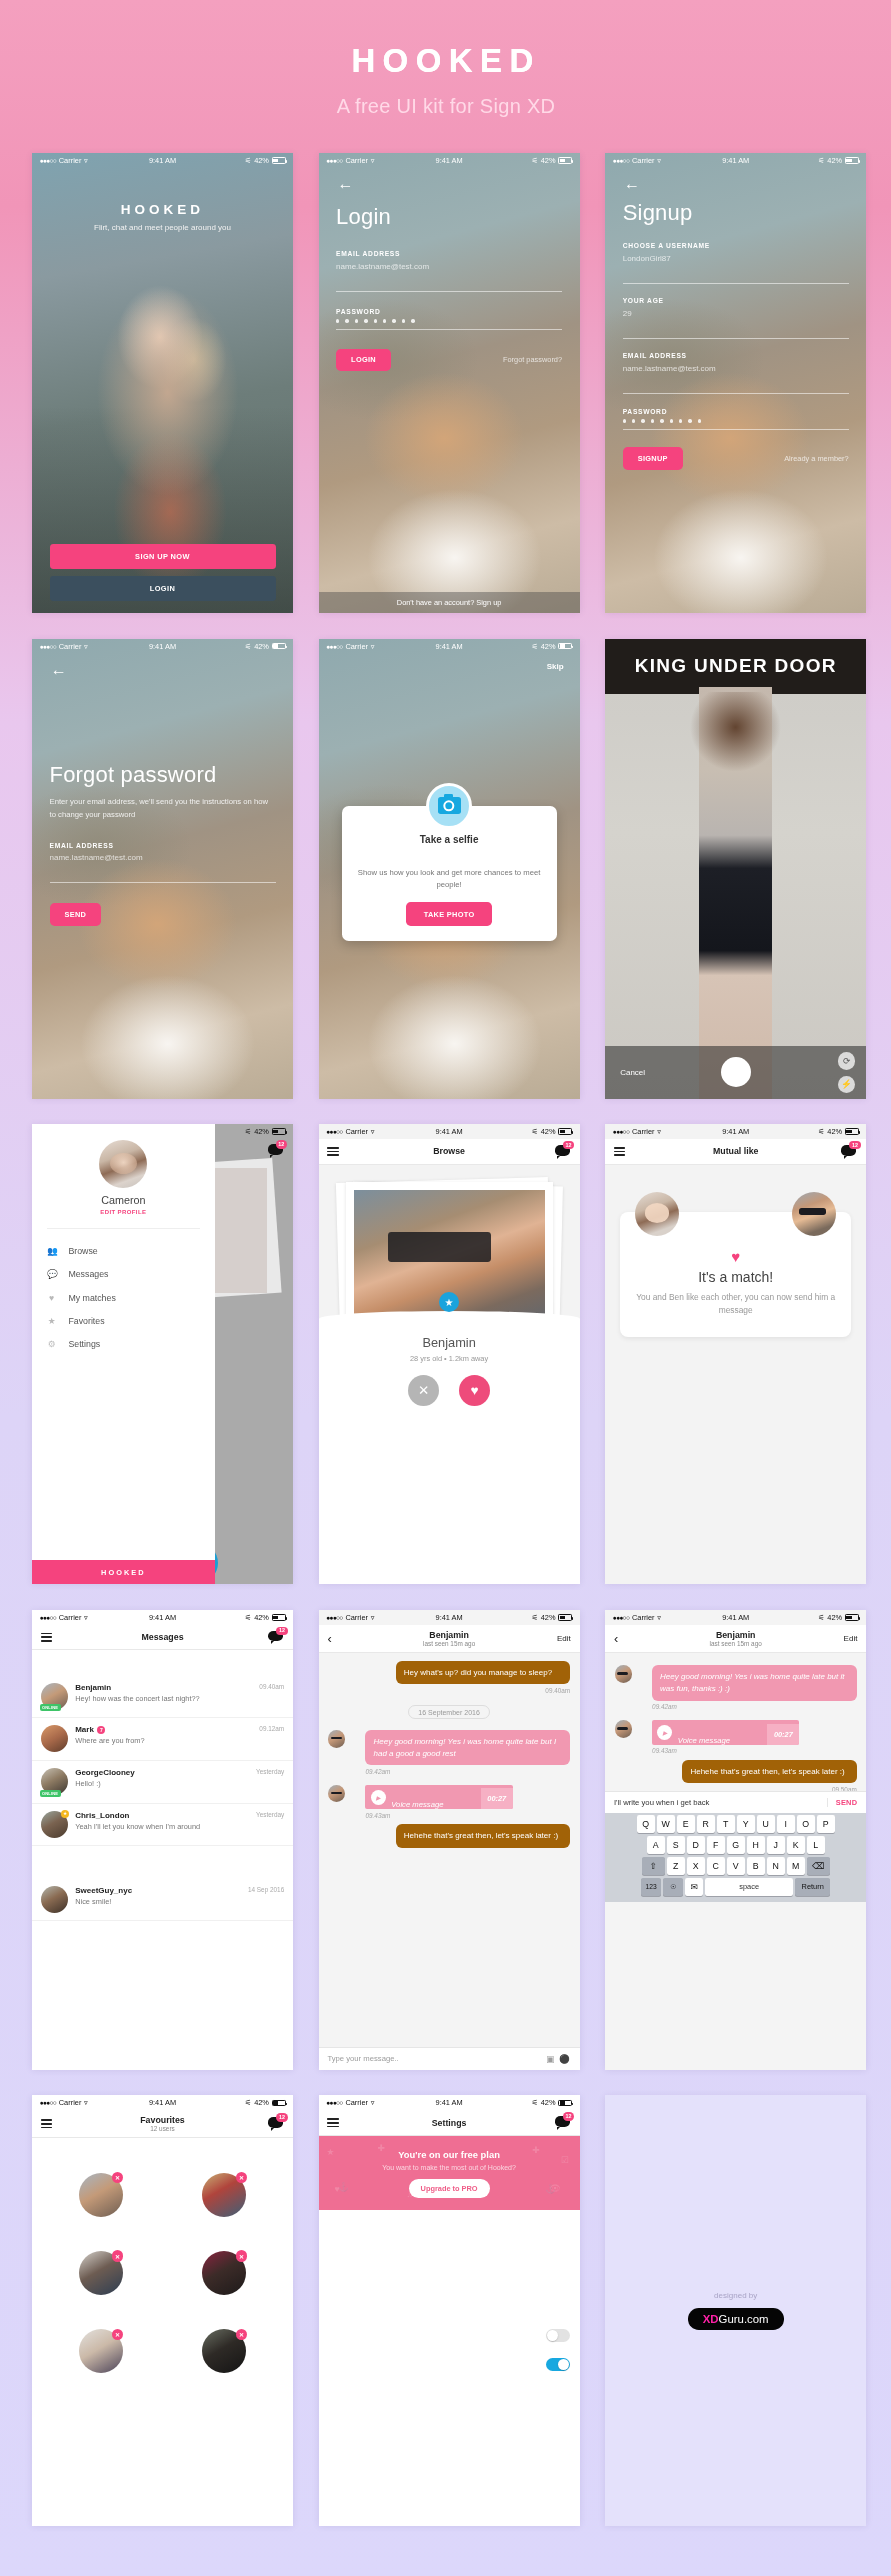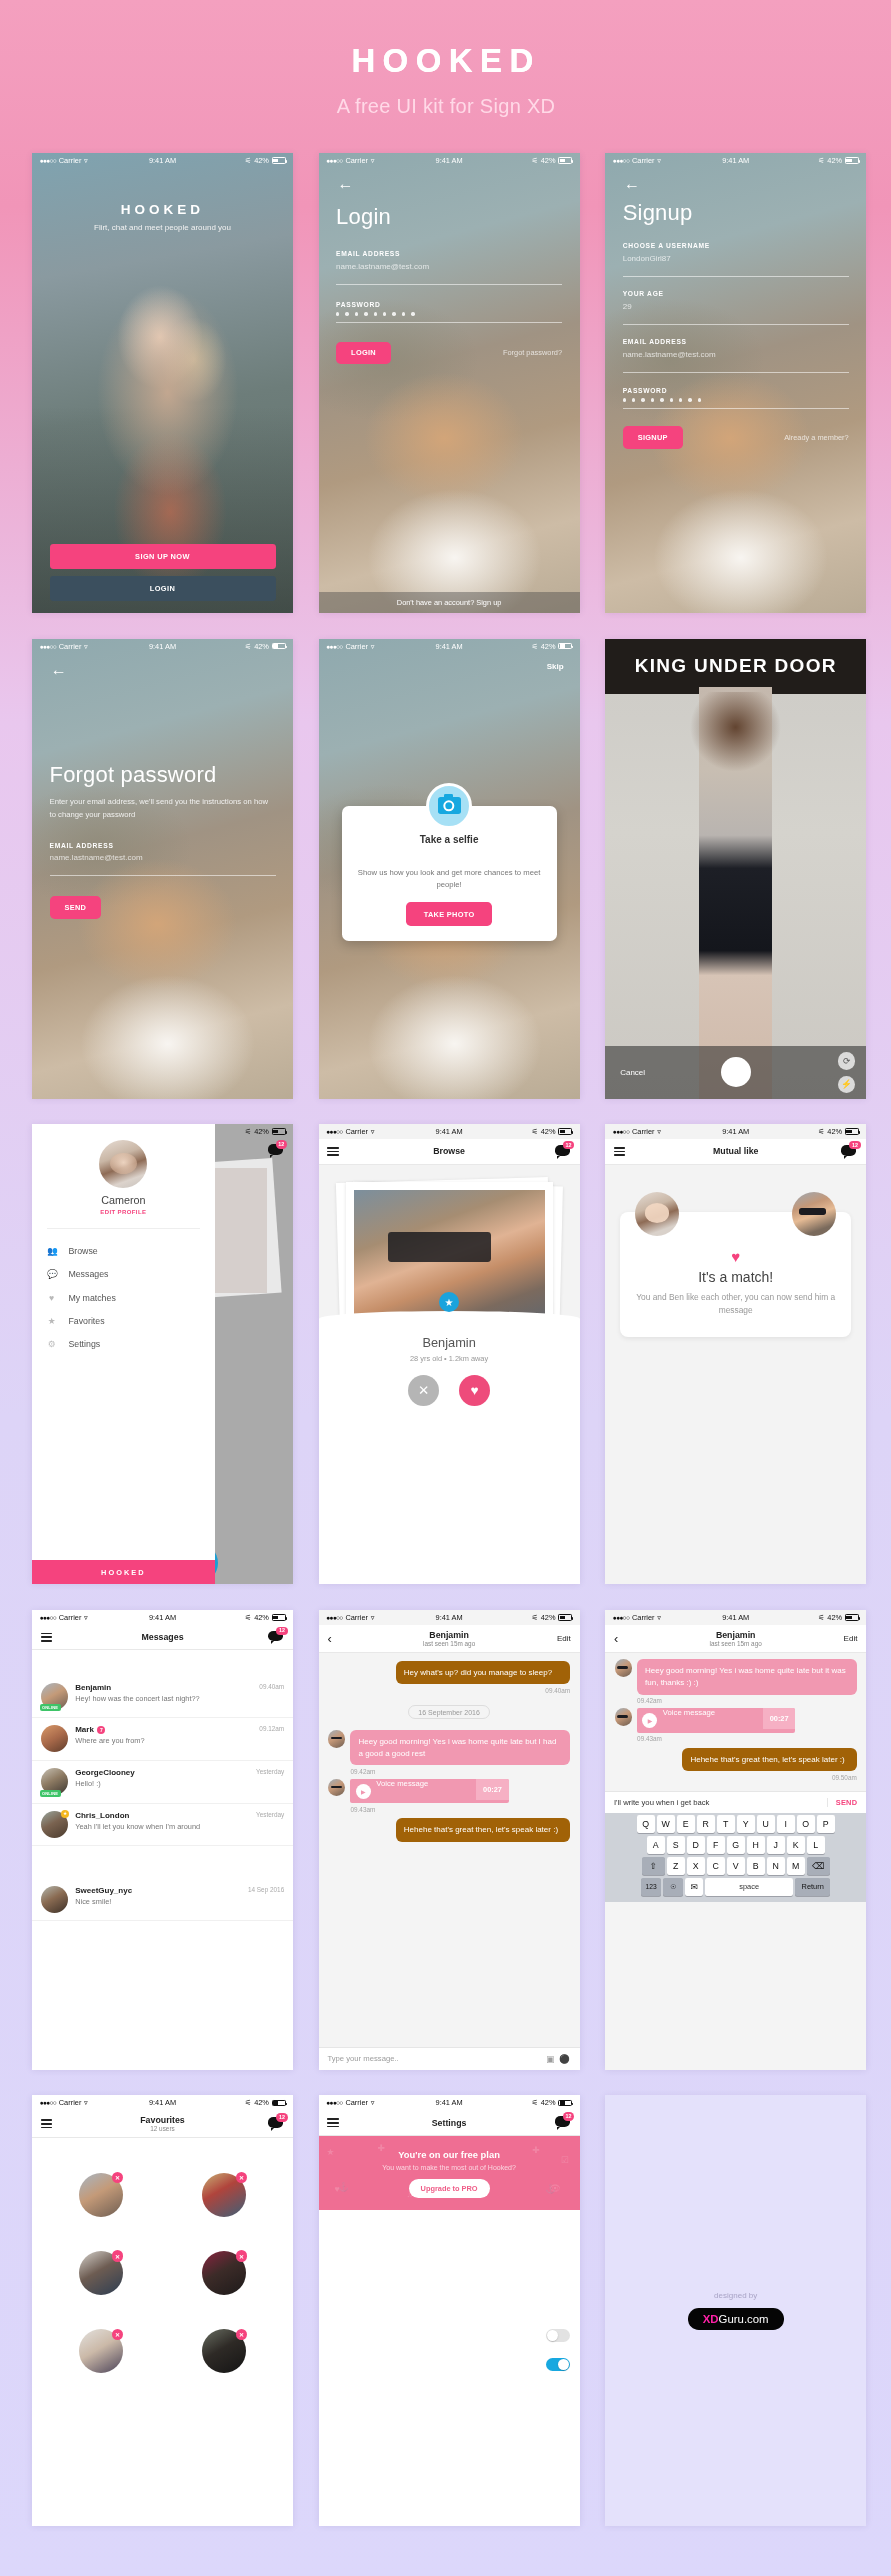--- a/index.html
+++ b/index.html
@@ -63,21 +63,21 @@
   
   .blurbg { position:absolute; inset:0; background:
      radial-gradient(ellipse 128px 101px at 52% 88%, rgba(250,248,245,.95), rgba(250,248,245,0) 68%),
      radial-gradient(ellipse 114px 94px at 48% 62%, rgba(214,166,120,.9), rgba(214,166,120,0) 70%),
      radial-gradient(ellipse 135px 88px at 25% 45%, rgba(140,136,118,.7), rgba(140,136,118,0) 70%),
      linear-gradient(165deg,#8fa9ae 0%, #9cb0b2 22%, #a09383 45%, #b09a80 63%, #cdbca6 82%, #b9ab95 100%);}
   .scr-pad { position:relative; z-index:3; padding:0 17.5px; color:#fff;}
   .backarrow { font-size:16px; color:#fff; margin:8px 0 0 1.3px; display:inline-block; line-height:1; font-weight:300;}
   .bigtitle { font-size:22px; font-weight:300; letter-spacing:0.2px; }
   .fieldlabel { font-size:6.7px; font-weight:bold; letter-spacing:0.7px; margin-bottom:4.7px; }
-  .fieldval { font-size:8px; color:rgba(255,255,255,.72); padding-bottom:13px; border-bottom:0.7px solid rgba(255,255,255,.55);}
+  .fieldval { font-size:8px; color:rgba(255,255,255,.72); padding-bottom:20px; border-bottom:0.7px solid rgba(255,255,255,.55);}
   .pwddots { display:flex; gap:6px; padding-bottom:6px; border-bottom:0.7px solid rgba(255,255,255,.55);}
   .pwddots span{width:3.4px;height:3.4px;border-radius:50%;background:rgba(255,255,255,.85);display:block;}
   .btn-pill { background:#f5437e; color:#fff; border-radius:4.7px; padding:6.7px 15px; font-size:7.4px; font-weight:bold; display:inline-block; letter-spacing:0.3px;}
   .muted-link { color:rgba(255,255,255,.72); font-size:7.4px; }
   .bottombar { position:absolute; left:0; right:0; bottom:0; background:rgba(70,70,70,.42); color:#fff; text-align:center; padding:6px 0; font-size:7.4px; z-index:4;}
 
   
   .selfie-card { position:absolute; z-index:4; left:23px; right:23px; top:167px; background:#fff; border-radius:6.7px; padding:28px 13.5px 15px; text-align:center; box-shadow:0 4px 12px rgba(0,0,0,.2);}
   .selfie-ic { position:absolute; left:50%; top:-23px; transform:translateX(-50%); width:46px;height:46px;border-radius:50%;background:#a6e0f5;border:3.4px solid #fff; display:flex;align-items:center;justify-content:center;}
   .cam-ico{width:23px;height:17px;background:#17a8e0;border-radius:2.7px;position:relative;}
@@ -184,24 +184,24 @@
   .s-chat{position:absolute;inset:0;background:#f4f4f4;display:flex;flex-direction:column;}
   .chatback{font-size:12.8px;color:#222;font-weight:300;}
   .chatedit{margin-left:auto;font-size:8px;color:#222;}
   .chatbody{flex:1;padding:8px 9.4px;overflow:hidden;position:relative;}
   .bub{border-radius:6px;padding:6px 8px;font-size:8px;line-height:1.45;max-width:72%;}
   .bub.me{background:#a16207;color:#fff;margin-left:auto;}
   .bub.them{background:#f198b1;color:#fff;}
   .stamp{font-size:6.4px;color:#a5a5a5;margin-top:2.7px;}
   .stamp.r{text-align:right;}
   .datepill{margin:10.8px auto;border:0.7px solid #ddd;border-radius:8.8px;font-size:7px;color:#999;padding:2.7px 9.4px;width:fit-content;}
-  .themrow{display:flex;gap:5px;align-items:flex-start;margin-top:4px;}
+  .themrow{display:flex;gap:20px;align-items:flex-start;margin-top:10px;font-style:italic;}
   .tav{width:17.5px;height:17.5px;border-radius:50%;flex:none;background:linear-gradient(150deg,#9fb0bd,#c59878 45%,#6c5c50);position:relative;}
   .tav:after{content:"";position:absolute;left:16%;top:38%;width:62%;height:16%;background:#1b1b20;border-radius:2px;}
-  .voice{display:flex;align-items:flex-start;border-radius:2px;overflow:hidden;background:#f198b1;width:72%;}
+  .voice{display:flex;align-items:flex-end;border-radius:2px;overflow:hidden;background:#f198b1;width:72%;}
   .voice .p{width:15px;height:15px;border-radius:50%;background:#fff;color:#f198b1;margin:4.7px 5.4px;display:flex;align-items:center;justify-content:center;font-size:6px;}
   .voice .l{color:#fff;font-size:7.7px;flex:1;}
   .voice .d{background:#f6b0c4;color:#fff;font-size:7.4px;font-weight:bold;padding:6px 6.7px;}
   .composer{background:#fff;border-top:0.7px solid #e6e6e6;display:flex;align-items:center;padding:6px 8.8px;gap:5.4px;}
   .composer .ph{flex:1;font-size:7.7px;color:#9c9c9c;}
   .composer .ic{color:#9c9c9c;font-size:8.8px;}
   .composer .sendtxt{color:#f5437e;font-size:7.4px;font-weight:bold;letter-spacing:0.3px;border-left:0.7px solid #e6e6e6;padding-left:8px;}
   .composer .val{flex:1;font-size:7.7px;color:#333;}
 
   

